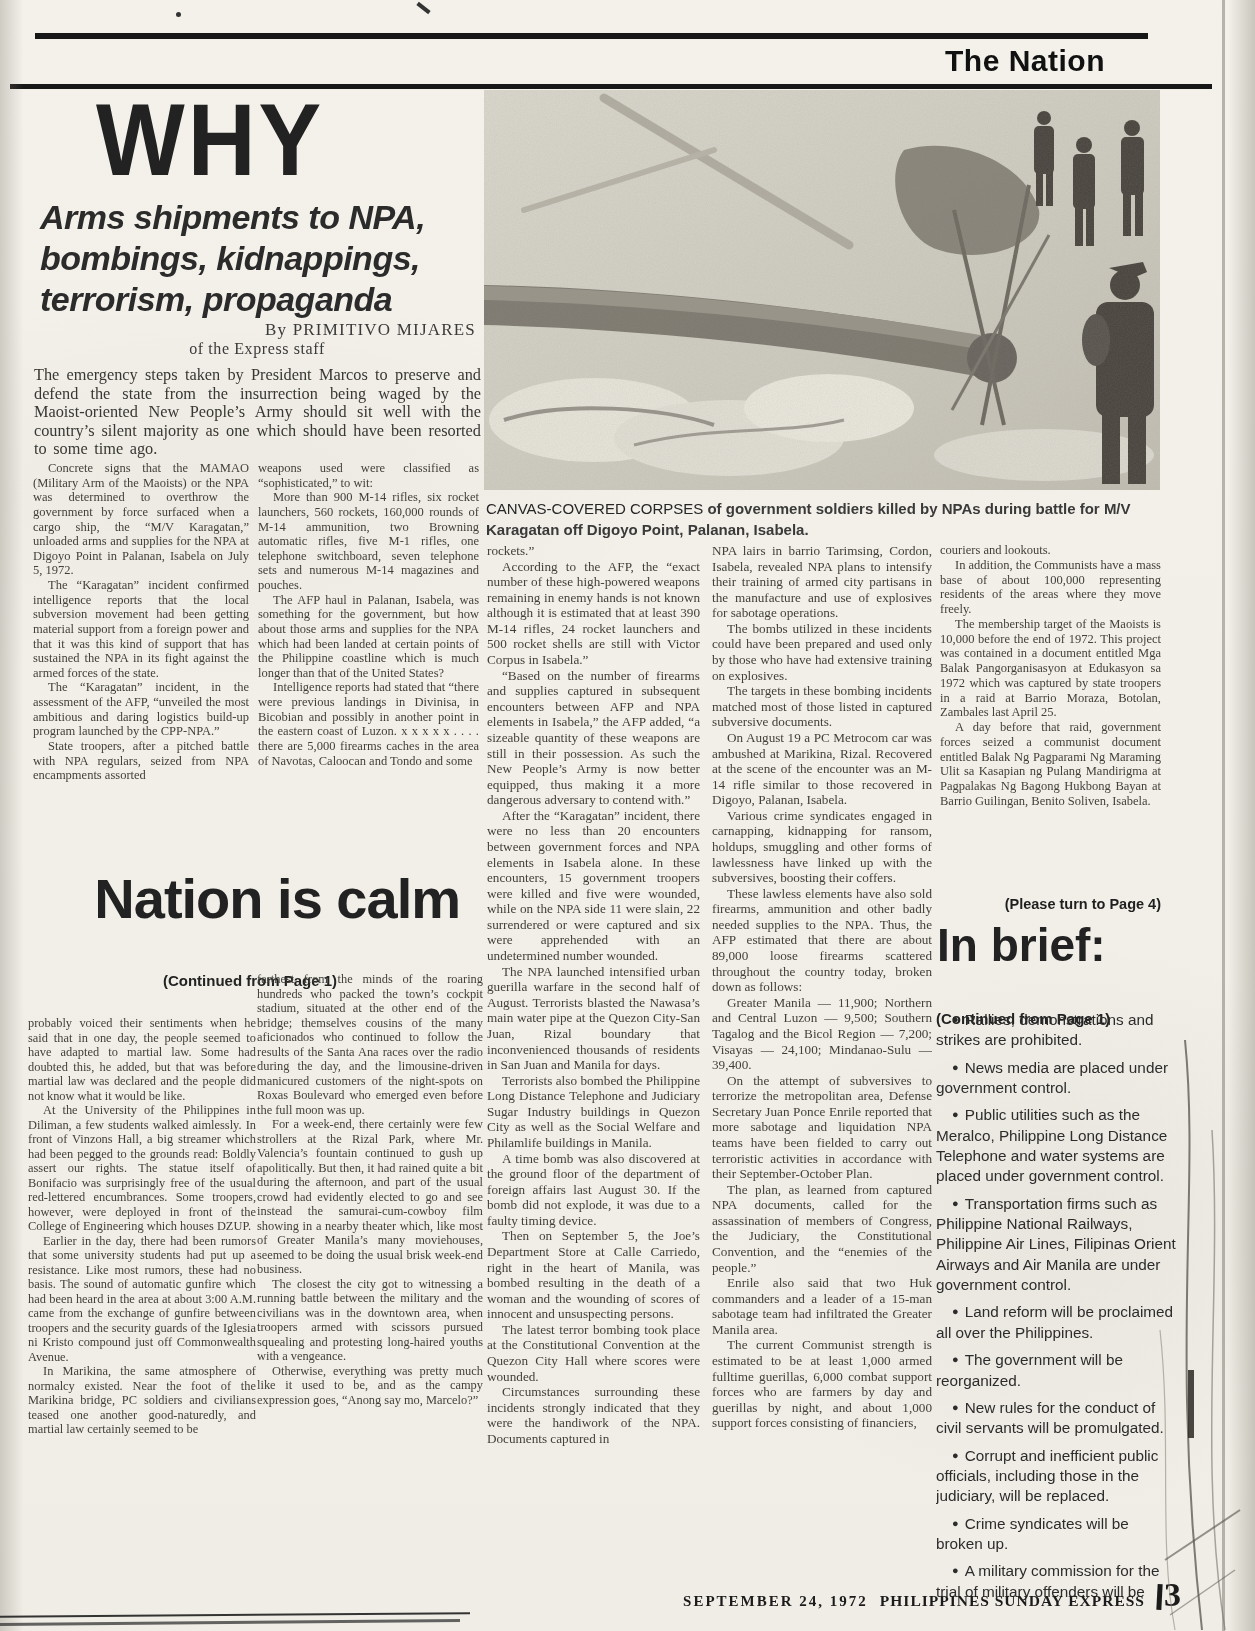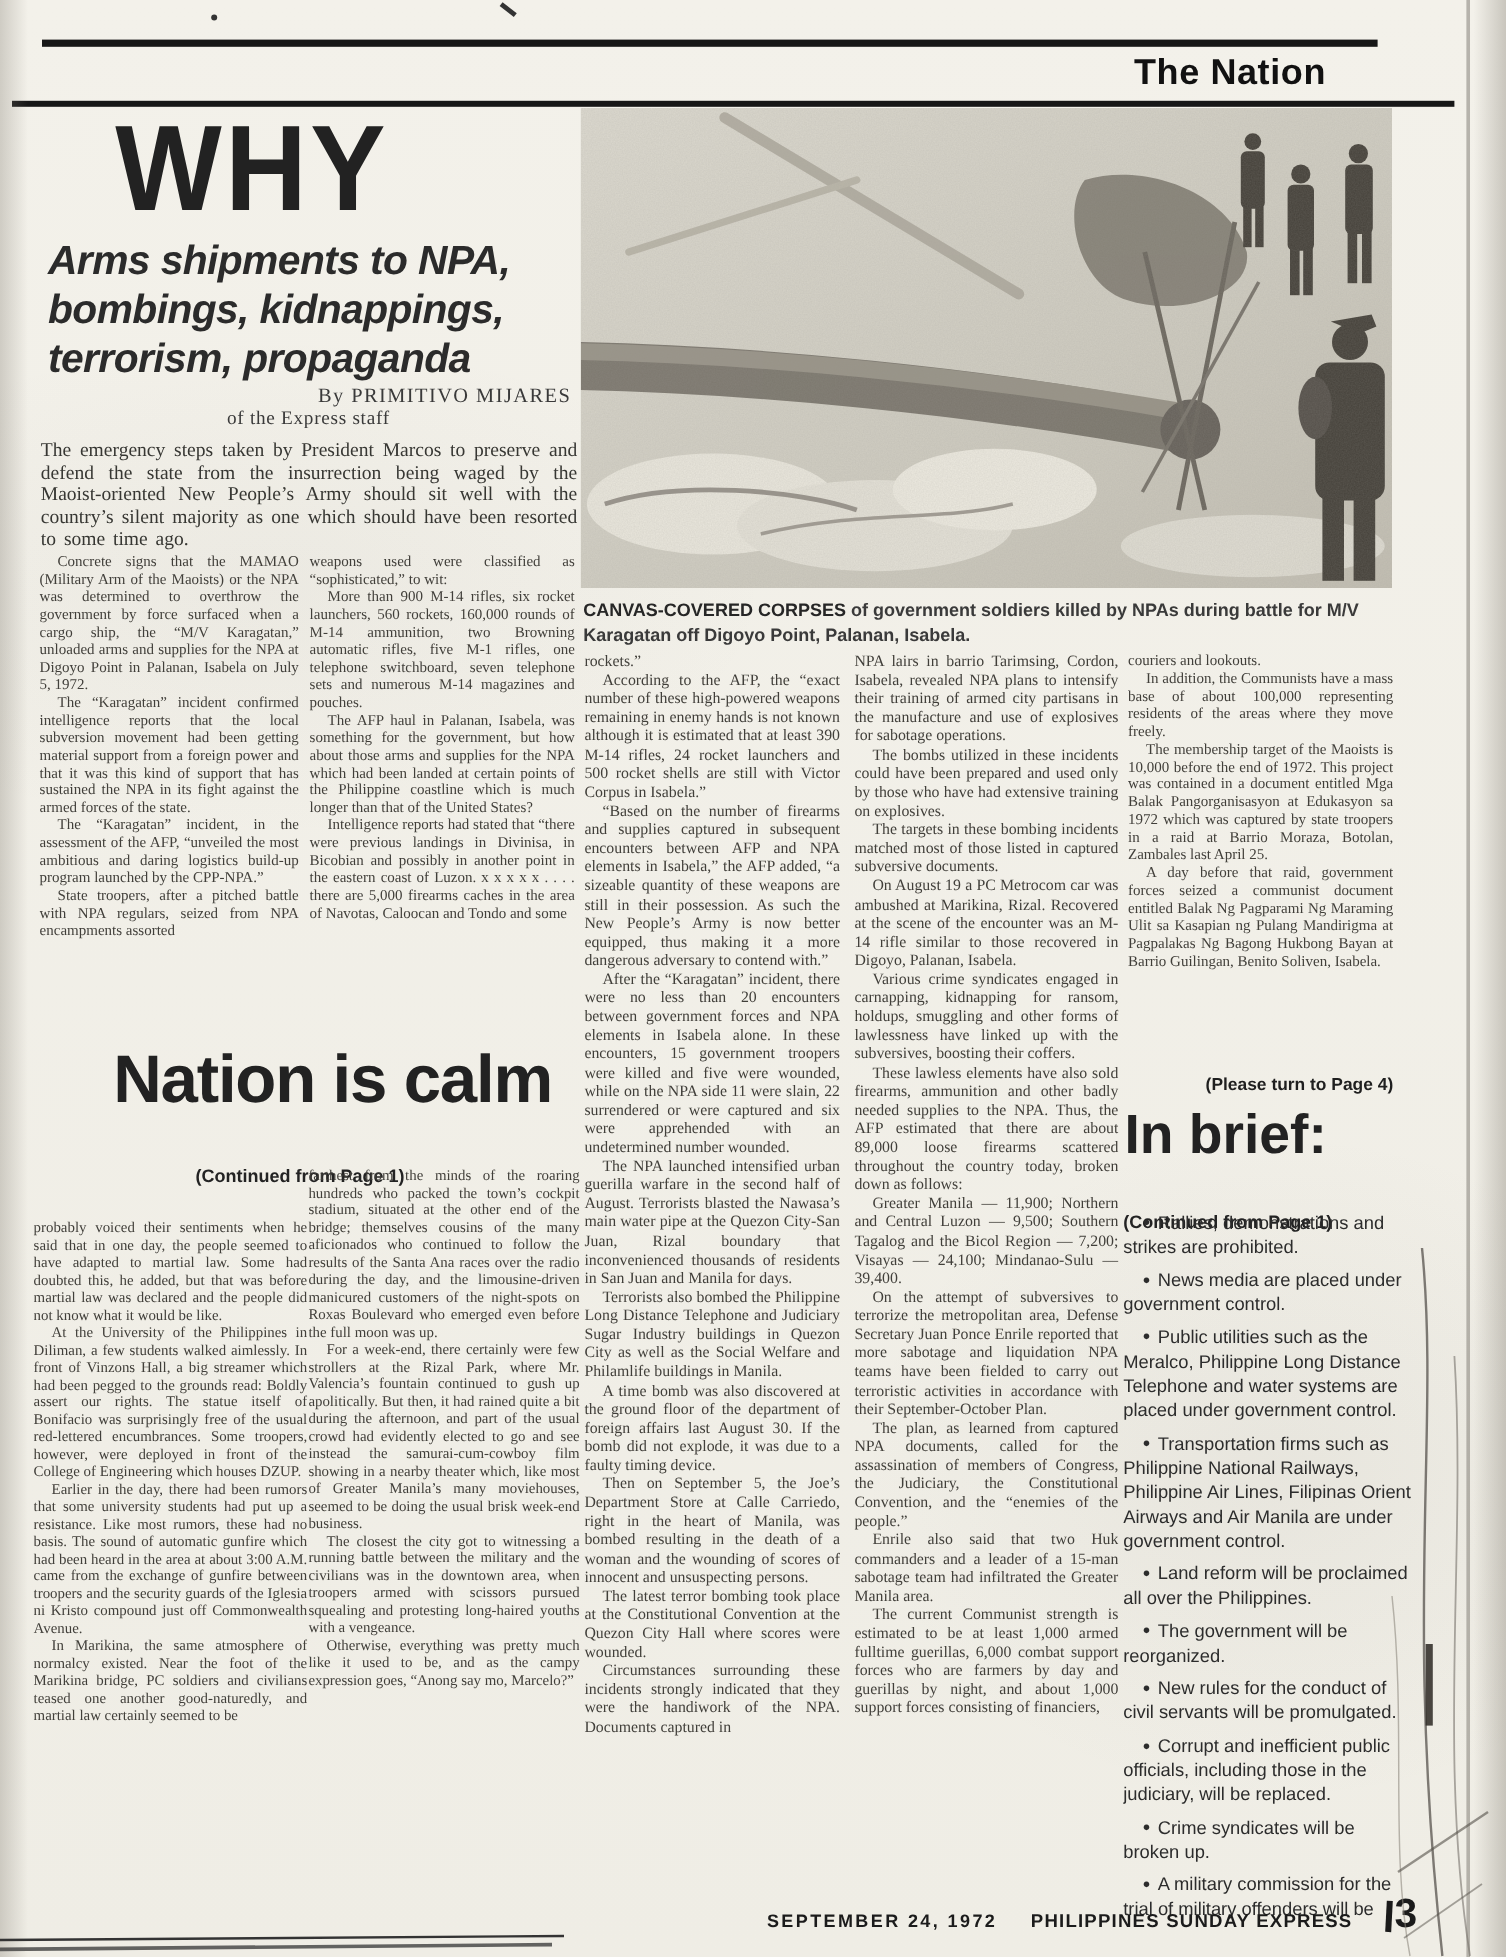--- a/index.html
+++ b/index.html
@@ -18,31 +18,31 @@
     color:#222;letter-spacing:3px;transform:scaleY(1.08);transform-origin:top left;}
   .subhead{font-family:"Liberation Sans",sans-serif;font-style:italic;font-weight:700;
     font-size:34px;line-height:1.2;color:#2b2b2b;letter-spacing:-0.5px;}
   .byline{width:438px;text-align:right;font-size:17px;letter-spacing:1.2px;color:#3a3a3a;}
   .byline2{width:438px;text-align:center;font-size:16px;letter-spacing:0.6px;color:#3a3a3a;}
   .lead{width:447px;font-size:16.3px;line-height:1.14;text-align:justify;word-spacing:2.5px;color:#373733;}
   .bodycol{text-align:justify;overflow:hidden;color:#413f3a;}
   .bodycol p{margin:0;text-indent:15px;}
   .bodycol.cont p:first-child{text-indent:0;}
   .caption{font-family:"Liberation Sans",sans-serif;font-size:15px;line-height:1.4;color:#262626;}
-  .caption .cap-lead{font-weight:700;}
+  .caption .cap-lead{font-weight:400;}
   .caption .cap-rest{font-weight:700;color:#3a3a3a;}
   .bighead{font-family:"Liberation Sans",sans-serif;font-weight:800;color:#222;letter-spacing:-1px;}
   .continued{font-family:"Liberation Sans",sans-serif;font-weight:700;font-size:15px;color:#232323;margin-top:28px;}
   .please-turn{font-family:"Liberation Sans",sans-serif;font-weight:700;font-size:14.5px;color:#1f1f1f;text-align:right;}
   .brief-items{font-family:"Liberation Sans",sans-serif;font-size:15.3px;line-height:1.33;
     color:#2c2c2c;text-align:left;overflow:hidden;}
   .brief-items p{margin:0 0 7px;text-indent:16px;}
   .brief-items p::before{content:"\25CF\00a0\00a0";font-size:11px;position:relative;top:-2px;}
-  .footer{display:flex;justify-content:flex-end;align-items:baseline;gap:28px;
-    font-family:Liberation Sans, sans-serif;color:#1b1b1b;}
+  .footer{display:flex;justify-content:flex-end;align-items:baseline;gap:12px;
+    font-family:Liberation Serif, serif;color:#1b1b1b;}
   .footer .f-date{font-weight:700;font-size:15px;letter-spacing:2px;}
   .footer .f-paper{font-weight:700;font-size:15.5px;letter-spacing:1px;}
   .footer .f-page{font-weight:800;font-size:34px;line-height:0.8;letter-spacing:-1px;}
   .page-tick{display:inline-block;width:5px;height:26px;background:#1a1a1a;margin-right:2px;transform:translateY(4px) rotate(3deg);}
   .photo{background:#d7d4ca;overflow:hidden;}
   .edge-left{left:0;top:0;width:26px;height:1631px;background:linear-gradient(90deg,rgba(140,135,125,0.35),rgba(140,135,125,0) 90%);}
   .edge-right{right:0;top:0;width:30px;height:1631px;background:linear-gradient(270deg,rgba(150,145,135,0.45),rgba(150,145,135,0) 90%);}
   .vline{background:#7a766e;opacity:0.5;}
   .artifact{background:#333;}
 </style>

